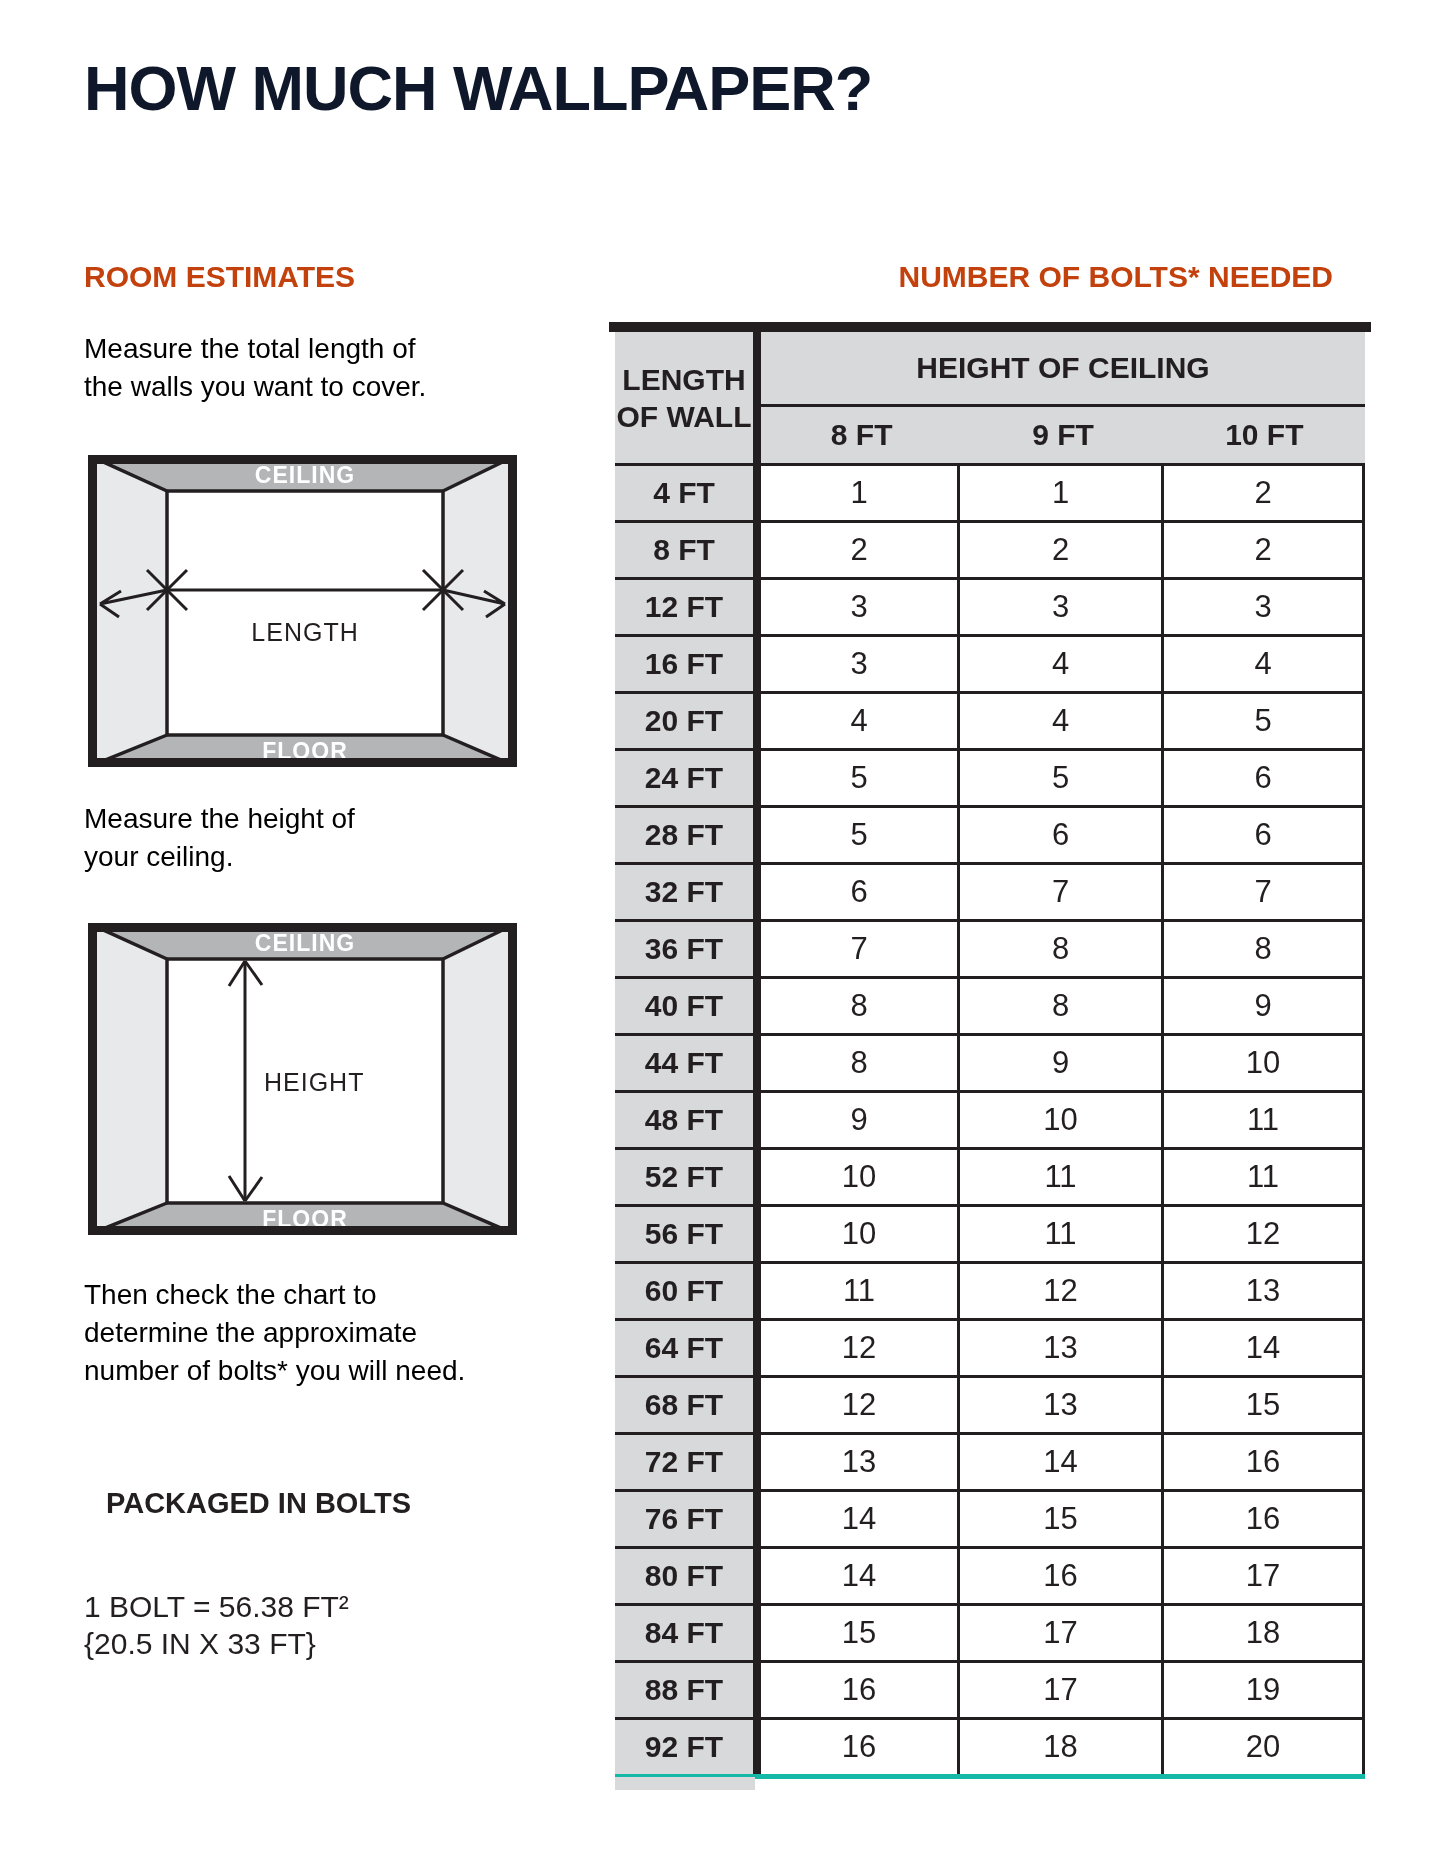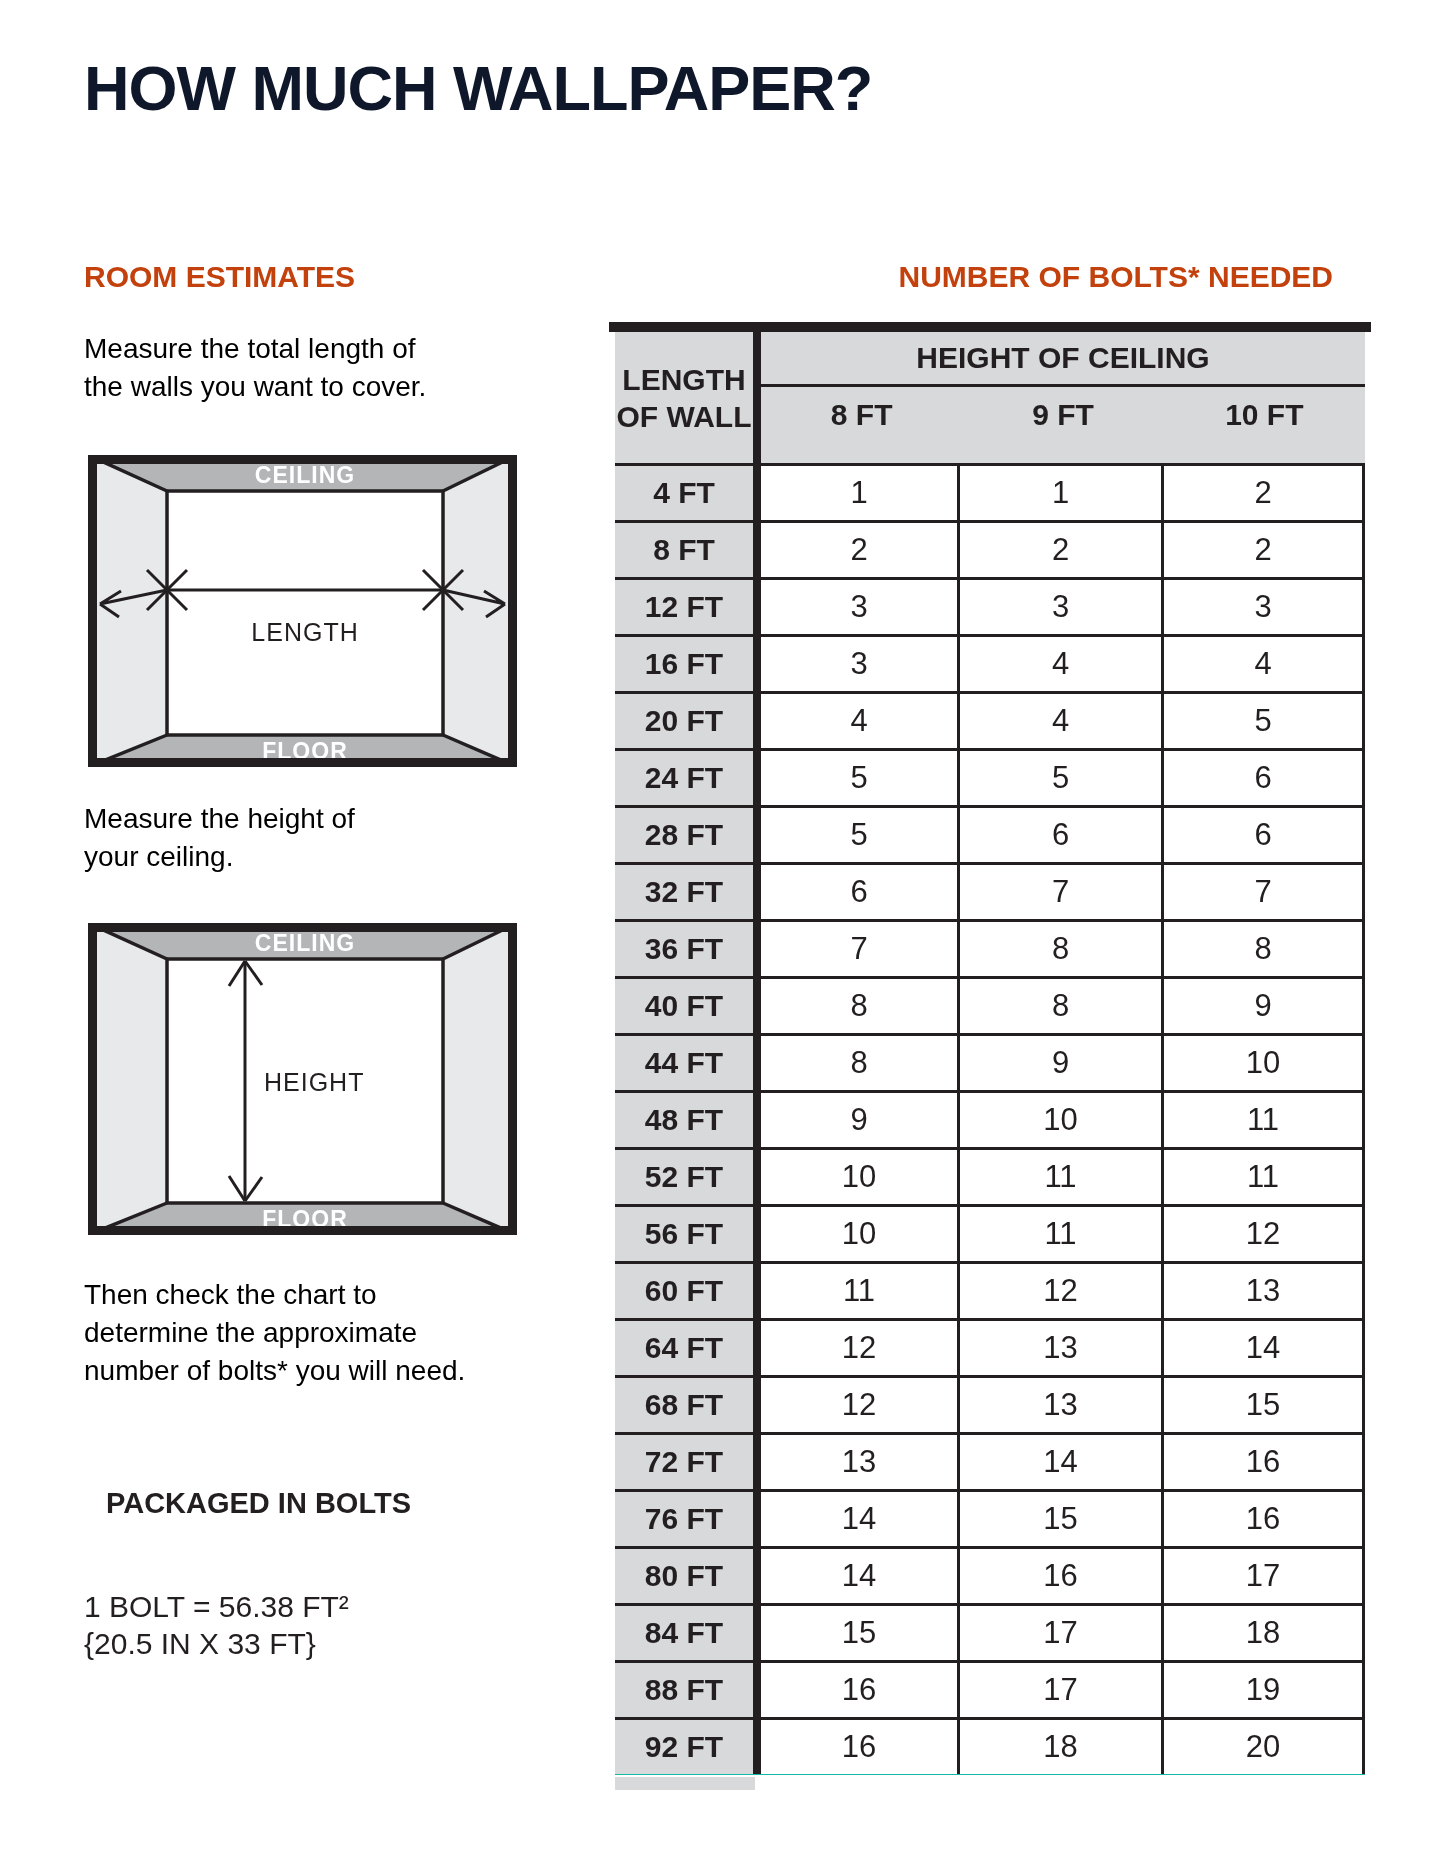--- a/index.html
+++ b/index.html
@@ -39,27 +39,27 @@
   #bolts-table { left:615px; top:322px; width:750px; }
   .topbar { position:absolute; left:-6px; top:0; width:762px; height:10px; background:#231f20; }
   .thead { position:absolute; left:0; top:10px; width:750px; height:131px; display:flex; }
   .len-head {
     width:138px; background:#d8d9da; display:flex; flex-direction:column;
     justify-content:center; align-items:center;
     font-size:30px; font-weight:bold; line-height:37px; text-align:center;
   }
   .ceil-area { width:612px; border-left:8px solid #231f20; box-sizing:border-box; background:#d8d9da; }
   .ceil-top {
-    height:55px; box-sizing:border-box; border-bottom:3px solid #231f20;
+    height:75px; box-sizing:border-box; border-bottom:3px solid #231f20;
     display:flex; align-items:center; justify-content:center;
     font-size:30px; font-weight:bold;
   }
   .ceil-cols { height:56px; display:flex; }
   .ceil-col { flex:1; display:flex; align-items:center; justify-content:center; font-size:30px; font-weight:bold; }
-  .tbody { position:absolute; left:0; top:141px; width:750px; border-bottom:1px solid #14b8a6; }
+  .tbody { position:absolute; left:0; top:141px; width:750px; border-bottom:5px solid #14b8a6; }
   .trow { display:flex; height:57px; box-sizing:border-box; border-top:3px solid #231f20; }
   .tcell { display:flex; align-items:center; justify-content:center; box-sizing:border-box; }
   .tcell.length { width:138px; background:#d8d9da; font-size:30px; font-weight:bold; }
   .tcell.val { width:204px; background:#ffffff; font-size:31px; }
   .trow .tcell:nth-child(2) { border-left:8px solid #231f20; }
   .trow .tcell:nth-child(3), .trow .tcell:nth-child(4) { border-left:3px solid #231f20; }
   .trow .tcell:nth-child(4) { border-right:3px solid #231f20; }
   .bottom-strip { position:absolute; left:0; top:1455px; width:140px; height:13px; background:#d8d9da; }
 </style>
 </head>

